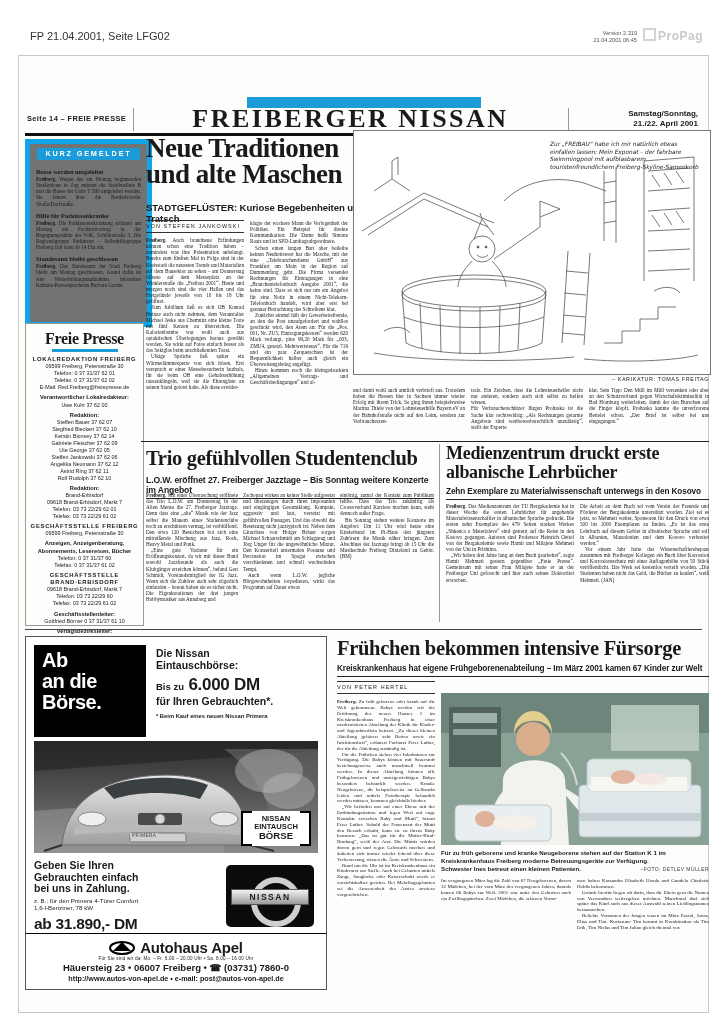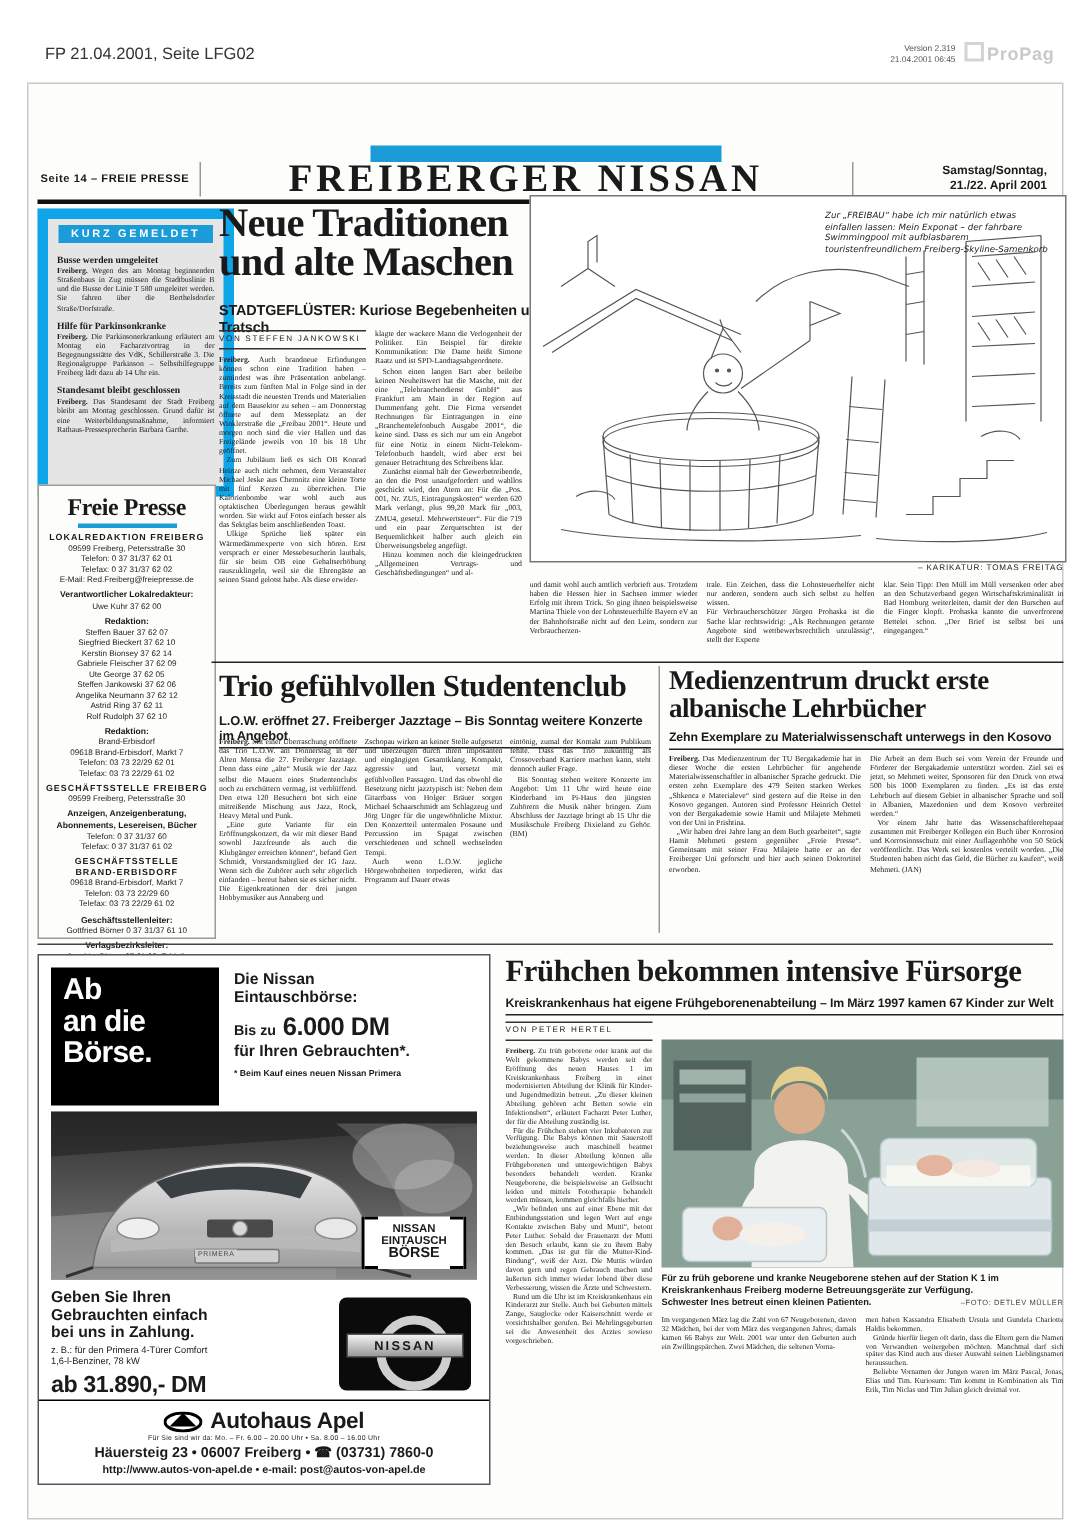--- a/index.html
+++ b/index.html
@@ -22,21 +22,21 @@
   #blue-bar{left:228px;top:41px;width:234px;height:11px;background:var(--blue);}
   #mast-left{left:8px;top:58px;width:104px;font-size:7.4px;font-weight:bold;letter-spacing:.4px;}
   #mast-title{left:114px;top:48px;width:435px;text-align:center;font-family:"Liberation Serif",serif;
               font-weight:bold;font-size:26px;letter-spacing:2.5px;}
   #mast-right{right:10px;top:53px;width:120px;text-align:right;font-size:8px;font-weight:bold;line-height:1.25;}
   .mast-rule{top:52px;width:1px;height:23px;background:#999;}
   #mast-rule-l{left:114px;} #mast-rule-r{left:549px;}
   #mast-bottom-rule{left:6px;top:77px;width:677px;height:2.5px;background:#111;}
 
   
-  #kurz-box{left:6px;top:83px;width:117px;height:178px;border:7px solid #0ea5e9;background:#e5e5e5;}
+  #kurz-box{left:6px;top:83px;width:117px;height:178px;border:5px solid #0ea5e9;background:#737373;}
   #kurz-title{margin:4px 7px 3px;background:var(--blue);color:#fff;text-align:center;
               font-size:7.3px;font-weight:bold;letter-spacing:1.8px;height:12px;line-height:12px;}
   .kz-item{padding:2px 6px 0;}
   .kz-head{font-family:"Liberation Serif",serif;font-weight:bold;font-size:6.4px;margin:3px 0 1px;}
   .kz-body{font-family:"Liberation Serif",serif;font-size:5.2px;line-height:1.18;text-align:justify;color:#1c1c1c;}
   .dl{font-weight:bold;}
 
   #contact-box{left:6px;top:267px;width:117px;height:301px;border:1px solid #9a9a96;background:#fdfdfb;text-align:center;}
   #fp-logo{font-family:"Liberation Serif",serif;font-weight:bold;font-size:16px;margin-top:6px;letter-spacing:-.3px;}
   #fp-logo-bar{width:66px;height:3px;background:var(--blue);margin:1px auto 4px;}
@@ -420,21 +420,21 @@
       <div id="dealer-address">
         <span>Häuersteig 23 • 06007 Freiberg •</span>
         <span>☎</span>
         <span>(03731) 7860-0</span>
       </div>
       <div id="dealer-web">http://www.autos-von-apel.de • e-mail: post@autos-von-apel.de</div>
     </div>
   </div>
 
   <div class="abs" id="a4-headline">Frühchen bekommen intensive Fürsorge</div>
-  <div class="abs kicker rule-under" id="a4-kicker">Kreiskrankenhaus hat eigene Frühgeborenenabteilung – Im März 1997 kamen 67 Kinder zur Welt</div>
+  <div class="abs kicker rule-under" id="a4-kicker">Kreiskrankenhaus hat eigene Frühgeborenenabteilung – Im März 2001 kamen 67 Kinder zur Welt</div>
   <div class="abs byline" id="a4-byline">Von Peter Hertel</div>
   <div class="abs bodycol" id="a4-col1">
     <p><b class="dl">Freiberg.</b> <span>Zu früh geborene oder krank auf die Welt gekommene Babys werden seit der Eröffnung des neuen Hauses 1 im Kreiskrankenhaus Freiberg in einer modernisierten Abteilung der Klinik für Kinder- und Jugendmedizin betreut. „Zu dieser kleinen Abteilung gehören acht Betten sowie ein Infektionsbett“, erläutert Facharzt Peter Luther, der für die Abteilung zuständig ist.</span></p>
     <p>Für die Frühchen stehen vier Inkubatoren zur Verfügung. Die Babys können mit Sauerstoff beziehungsweise auch maschinell beatmet werden. In dieser Abteilung können alle Frühgeborenen und untergewichtigen Babys besonders behandelt werden. Kranke Neugeborene, die beispielsweise an Gelbsucht leiden und mittels Fototherapie behandelt werden müssen, kommen gleichfalls hierher.</p>
     <p>„Wir befinden uns auf einer Ebene mit der Entbindungsstation und legen Wert auf enge Kontakte zwischen Baby und Mutti“, betont Peter Luther. Sobald der Frauenarzt der Mutti den Besuch erlaubt, kann sie zu ihrem Baby kommen. „Das ist gut für die Mutter-Kind-Bindung“, weiß der Arzt. Die Muttis würden davon gern und regen Gebrauch machen und äußerten sich immer wieder lobend über diese Verbesserung, wissen die Ärzte und Schwestern.</p>
     <p>Rund um die Uhr ist im Kreiskrankenhaus ein Kinderarzt zur Stelle. Auch bei Geburten mittels Zange, Sauglocke oder Kaiserschnitt werde er vorsichtshalber gerufen. Bei Mehrlingsgeburten sei die Anwesenheit des Arztes sowieso vorgeschrieben.</p>
   </div>
   <div class="abs" id="a4-photo">
     <svg width="268" height="152" viewBox="0 0 268 152">
       <rect width="268" height="152" fill="#8aa296"></rect>

